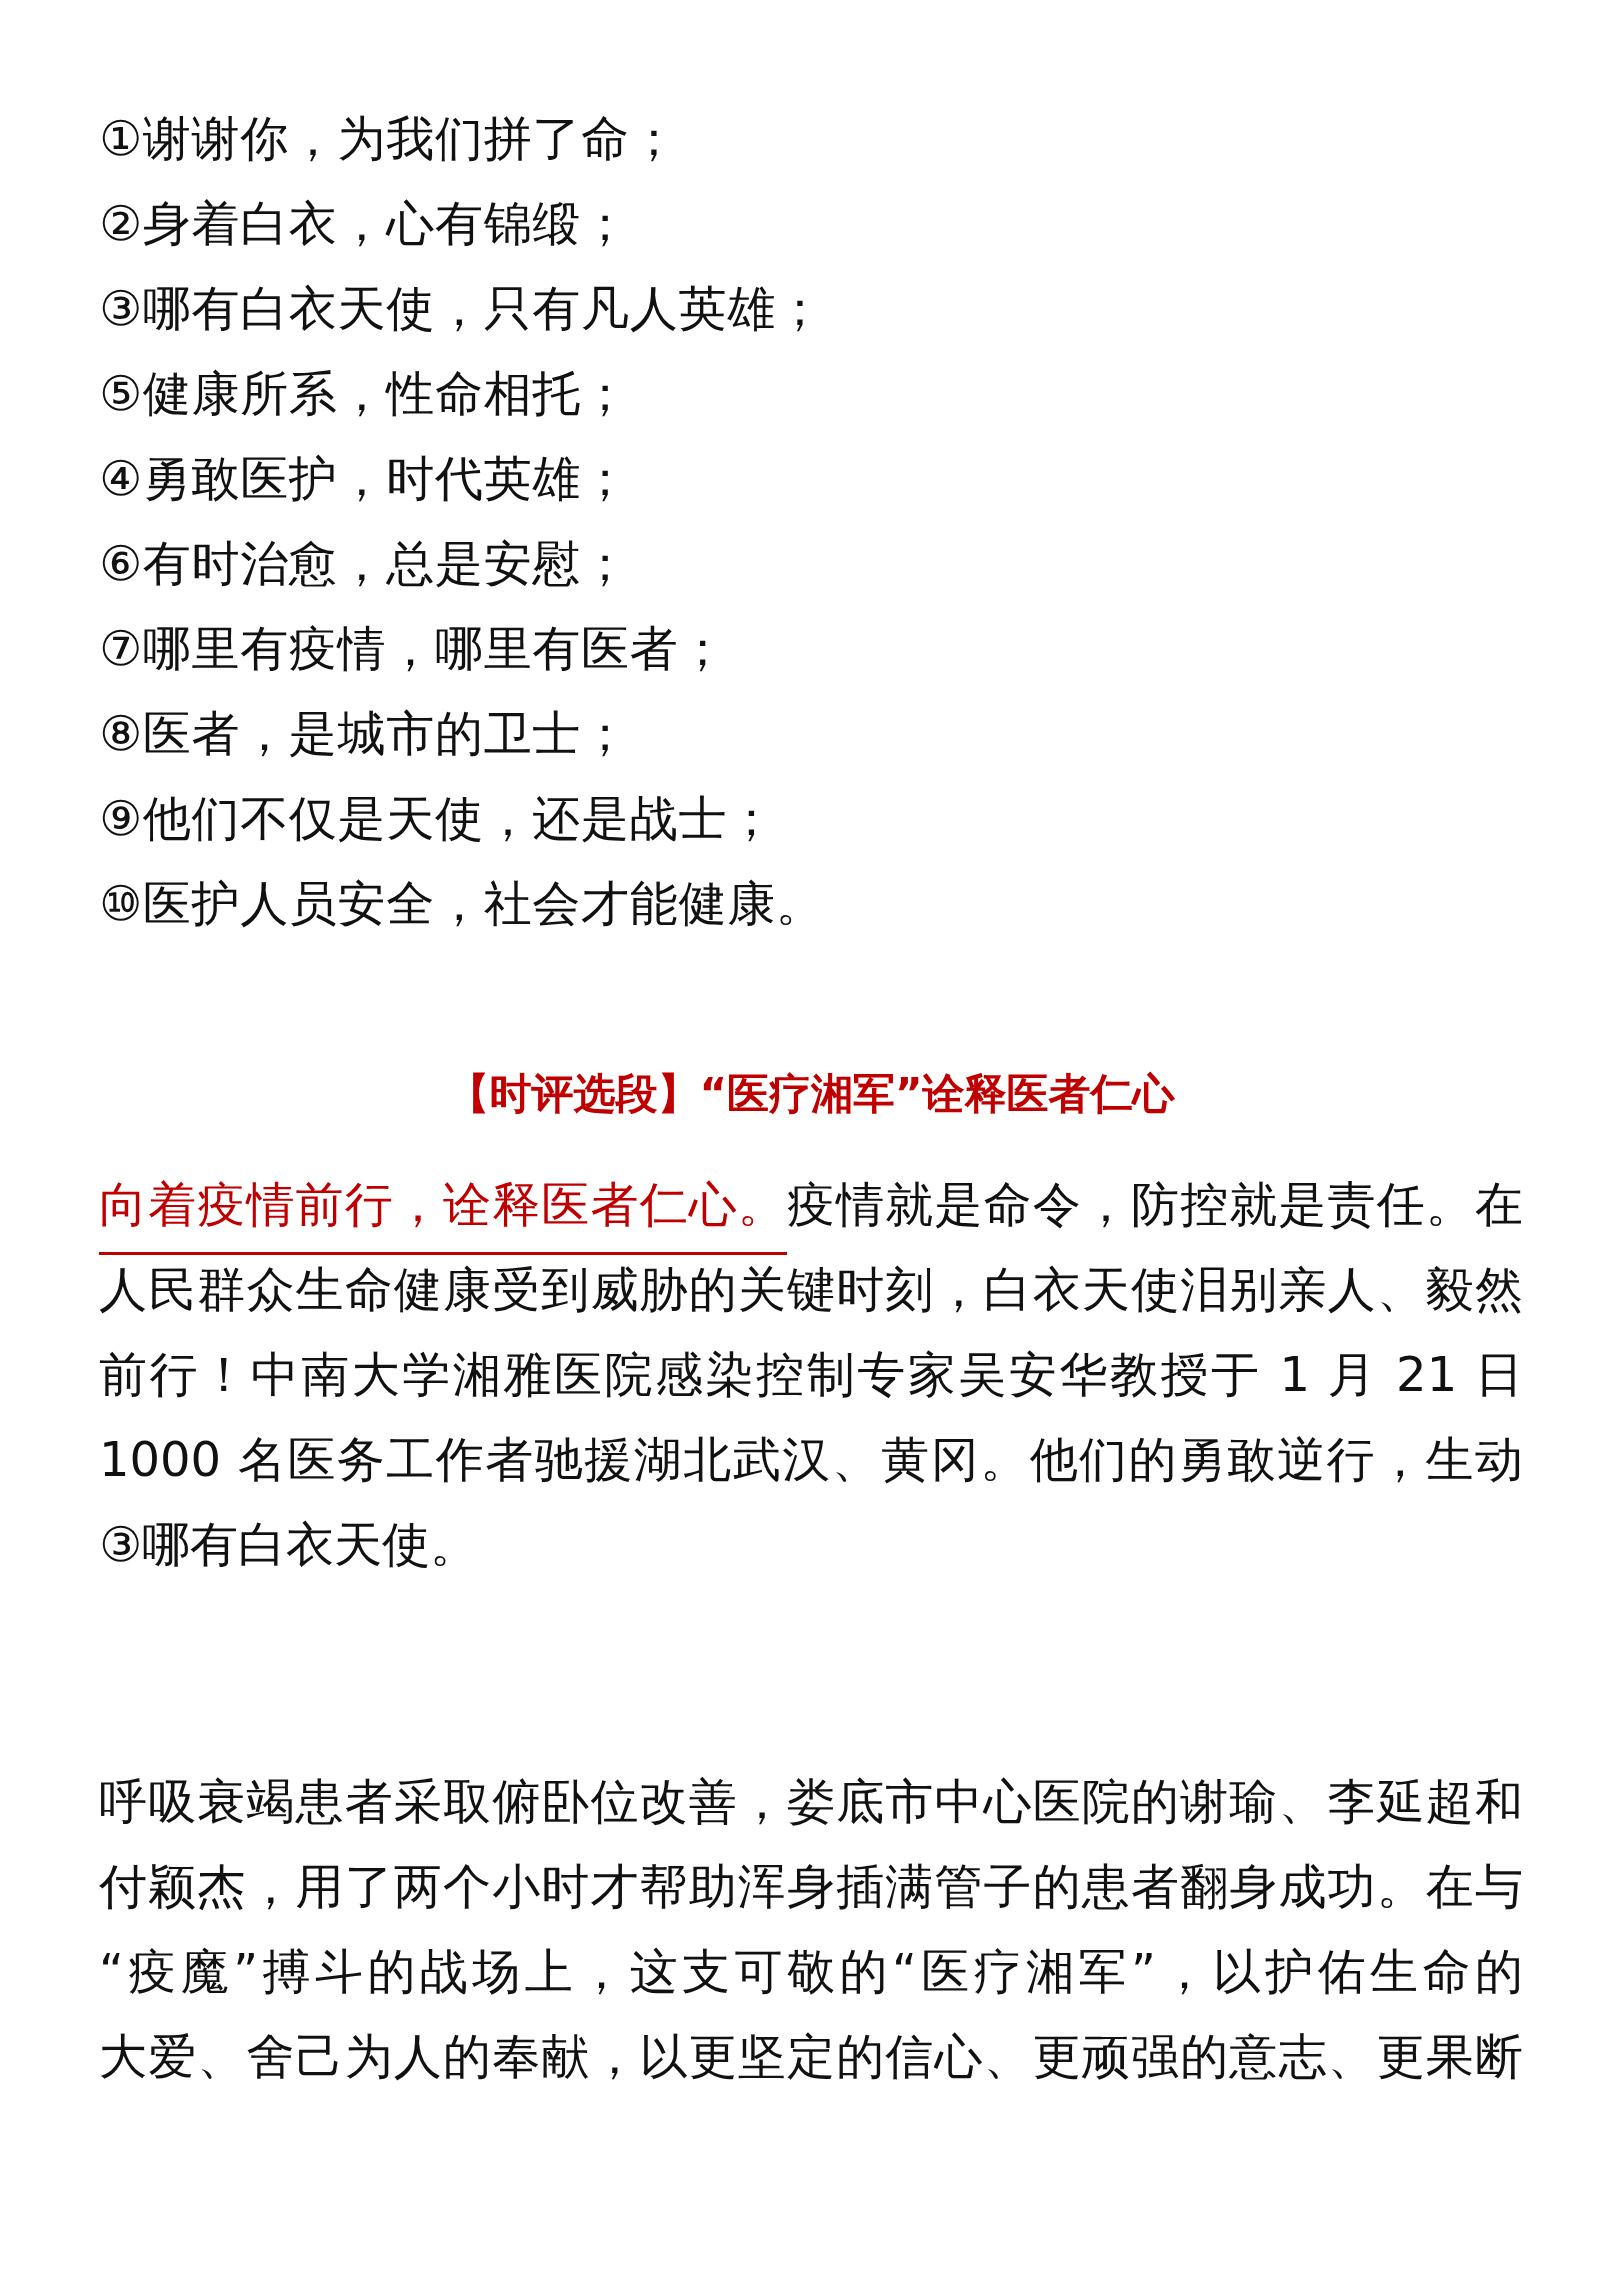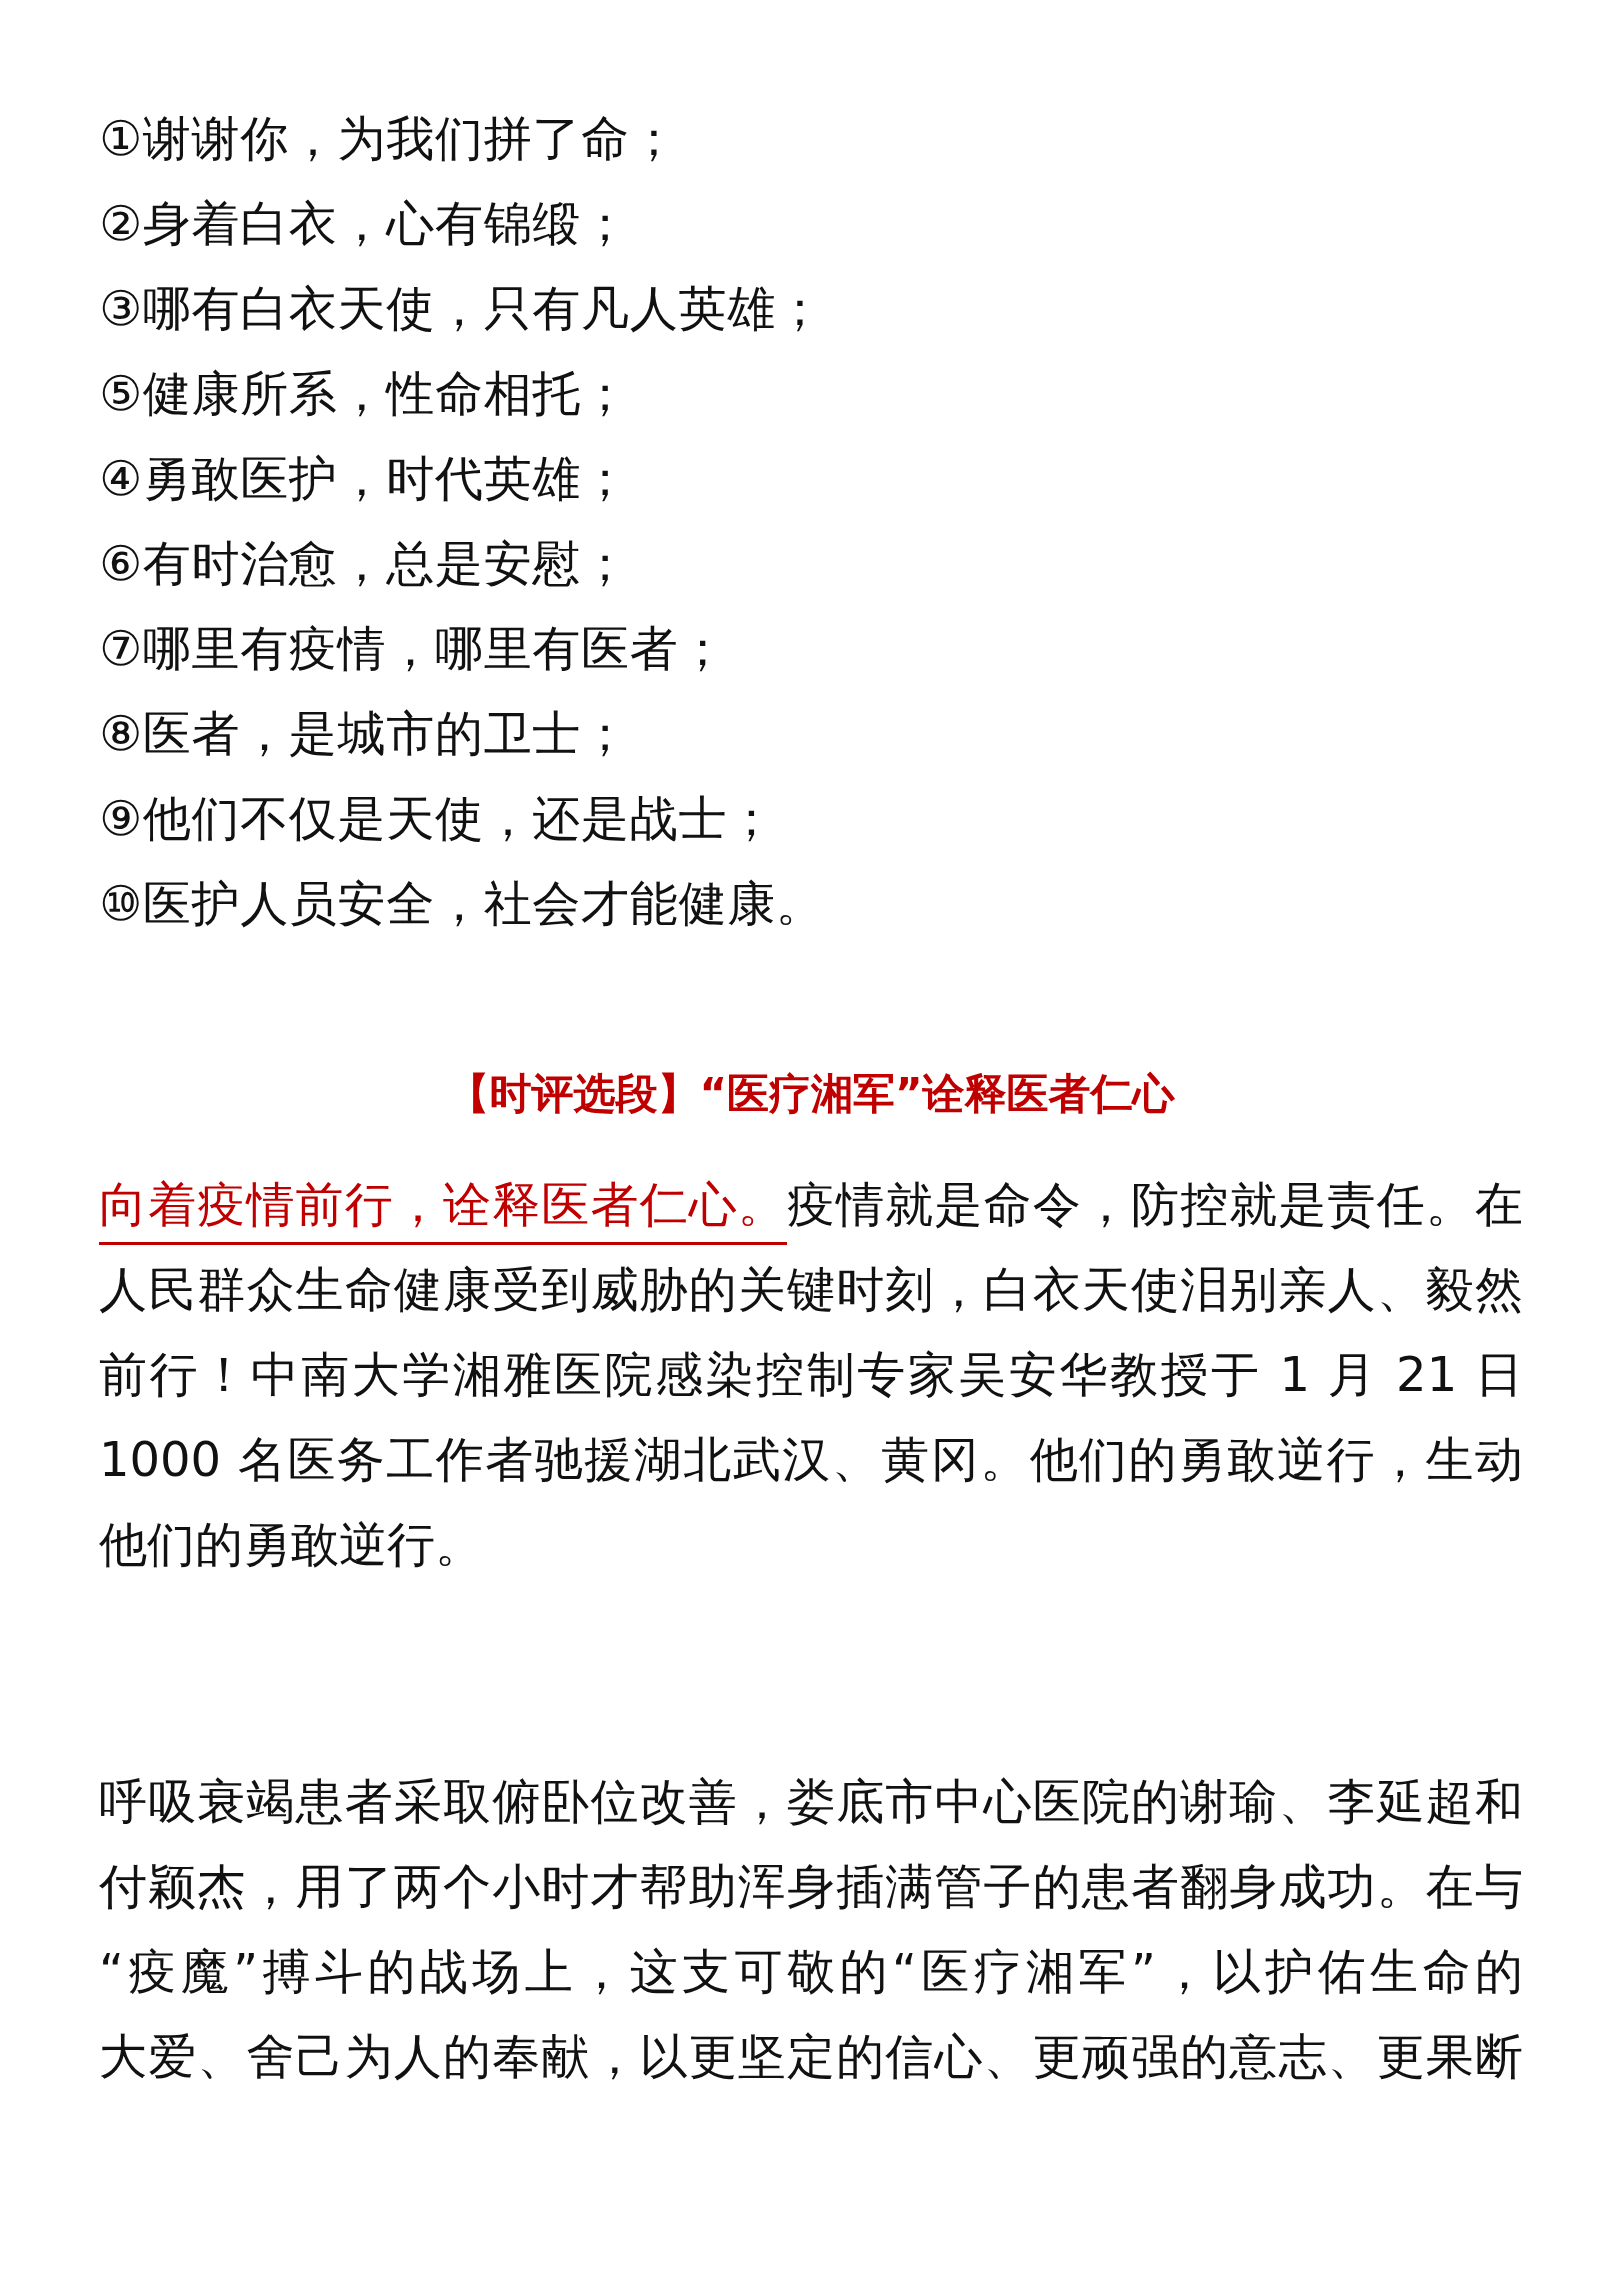--- a/index.html
+++ b/index.html
@@ -22,21 +22,21 @@
   .para { position: absolute; left: 0; width: 1424px; }
   .line {
     height: 85px; line-height: 75px; font-size: 48px;
     white-space: nowrap; text-align: justify; text-align-last: justify;
     letter-spacing: 0px;
   }
   .line.last { text-align-last: left; }
   .lead {
     color: #c00000;
     border-bottom: 3.4px solid #c00000;
-    padding-bottom: 10px;
+    padding-bottom: 20px;
   }
 </style>
 </head>
 <body>
 
 <div class="page">
 
   <div class="list">
     <div class="list-item">①谢谢你，为我们拼了命；</div>
     <div class="list-item">②身着白衣，心有锦缎；</div>
@@ -50,21 +50,21 @@
     <div class="list-item">⑩医护人员安全，社会才能健康。</div>
   </div>
 
   <div class="title">【时评选段】“医疗湘军”诠释医者仁心</div>
 
   <div class="para" style="top:1167px;">
     <div class="line"><span class="lead">向着疫情前行，诠释医者仁心。</span><span>疫情就是命令，防控就是责任。在</span></div>
     <div class="line">人民群众生命健康受到威胁的关键时刻，白衣天使泪别亲人、毅然</div>
     <div class="line">前行！中南大学湘雅医院感染控制专家吴安华教授于 1 月 21 日</div>
     <div class="line">1000 名医务工作者驰援湖北武汉、黄冈。他们的勇敢逆行，生动</div>
-    <div class="line last">他们的勇敢逆行。</div>
+    <div class="line last">③哪有白衣天使。</div>
   </div>
 
   <div class="para" style="top:1764px;">
     <div class="line">呼吸衰竭患者采取俯卧位改善，娄底市中心医院的谢瑜、李延超和</div>
     <div class="line">付颖杰，用了两个小时才帮助浑身插满管子的患者翻身成功。在与</div>
     <div class="line">“疫魔”搏斗的战场上，这支可敬的“医疗湘军”，以护佑生命的</div>
     <div class="line">大爱、舍己为人的奉献，以更坚定的信心、更顽强的意志、更果断</div>
   </div>
 
 </div>

